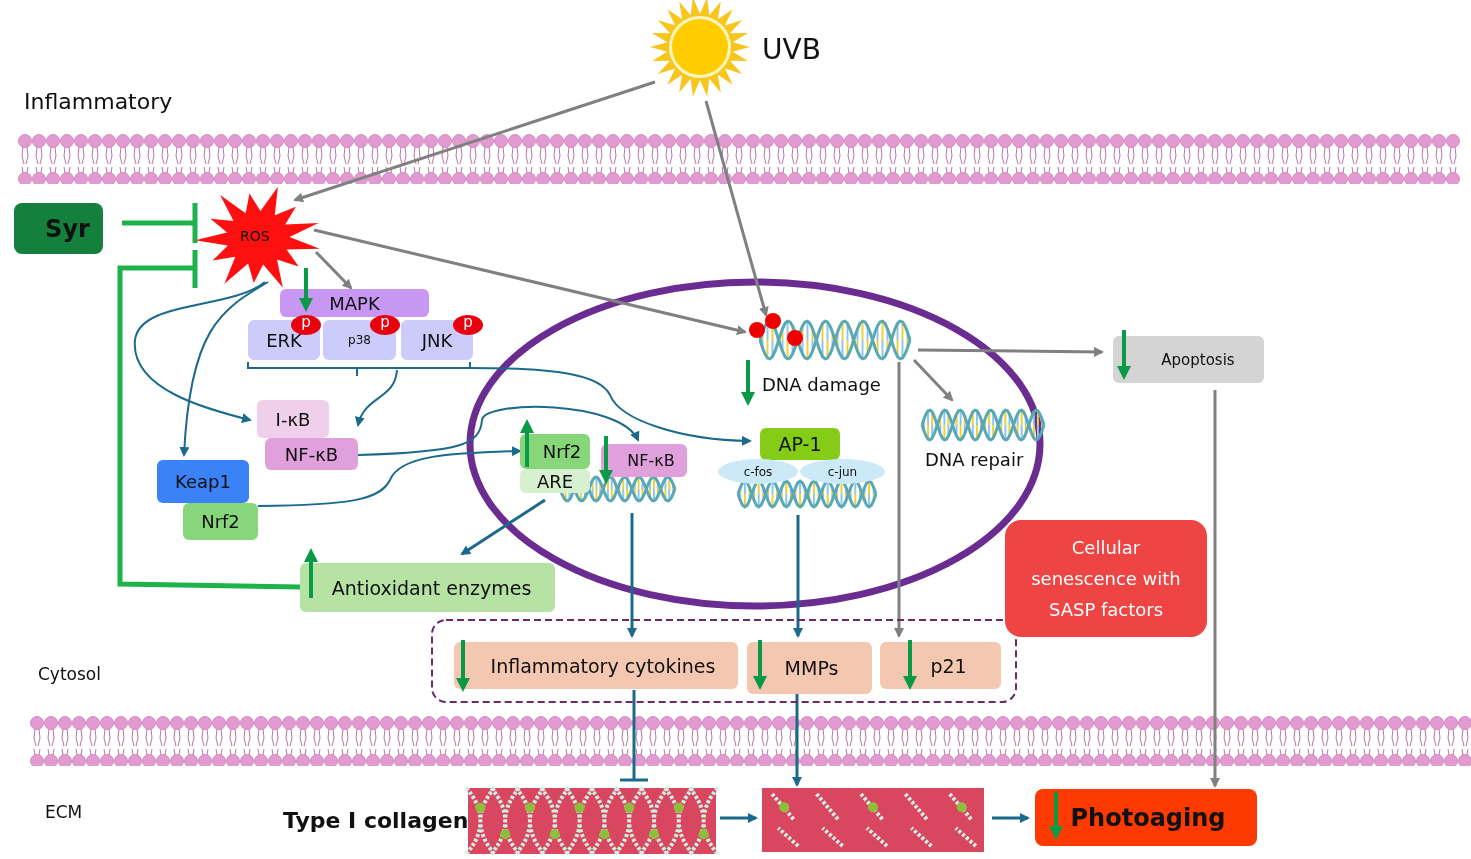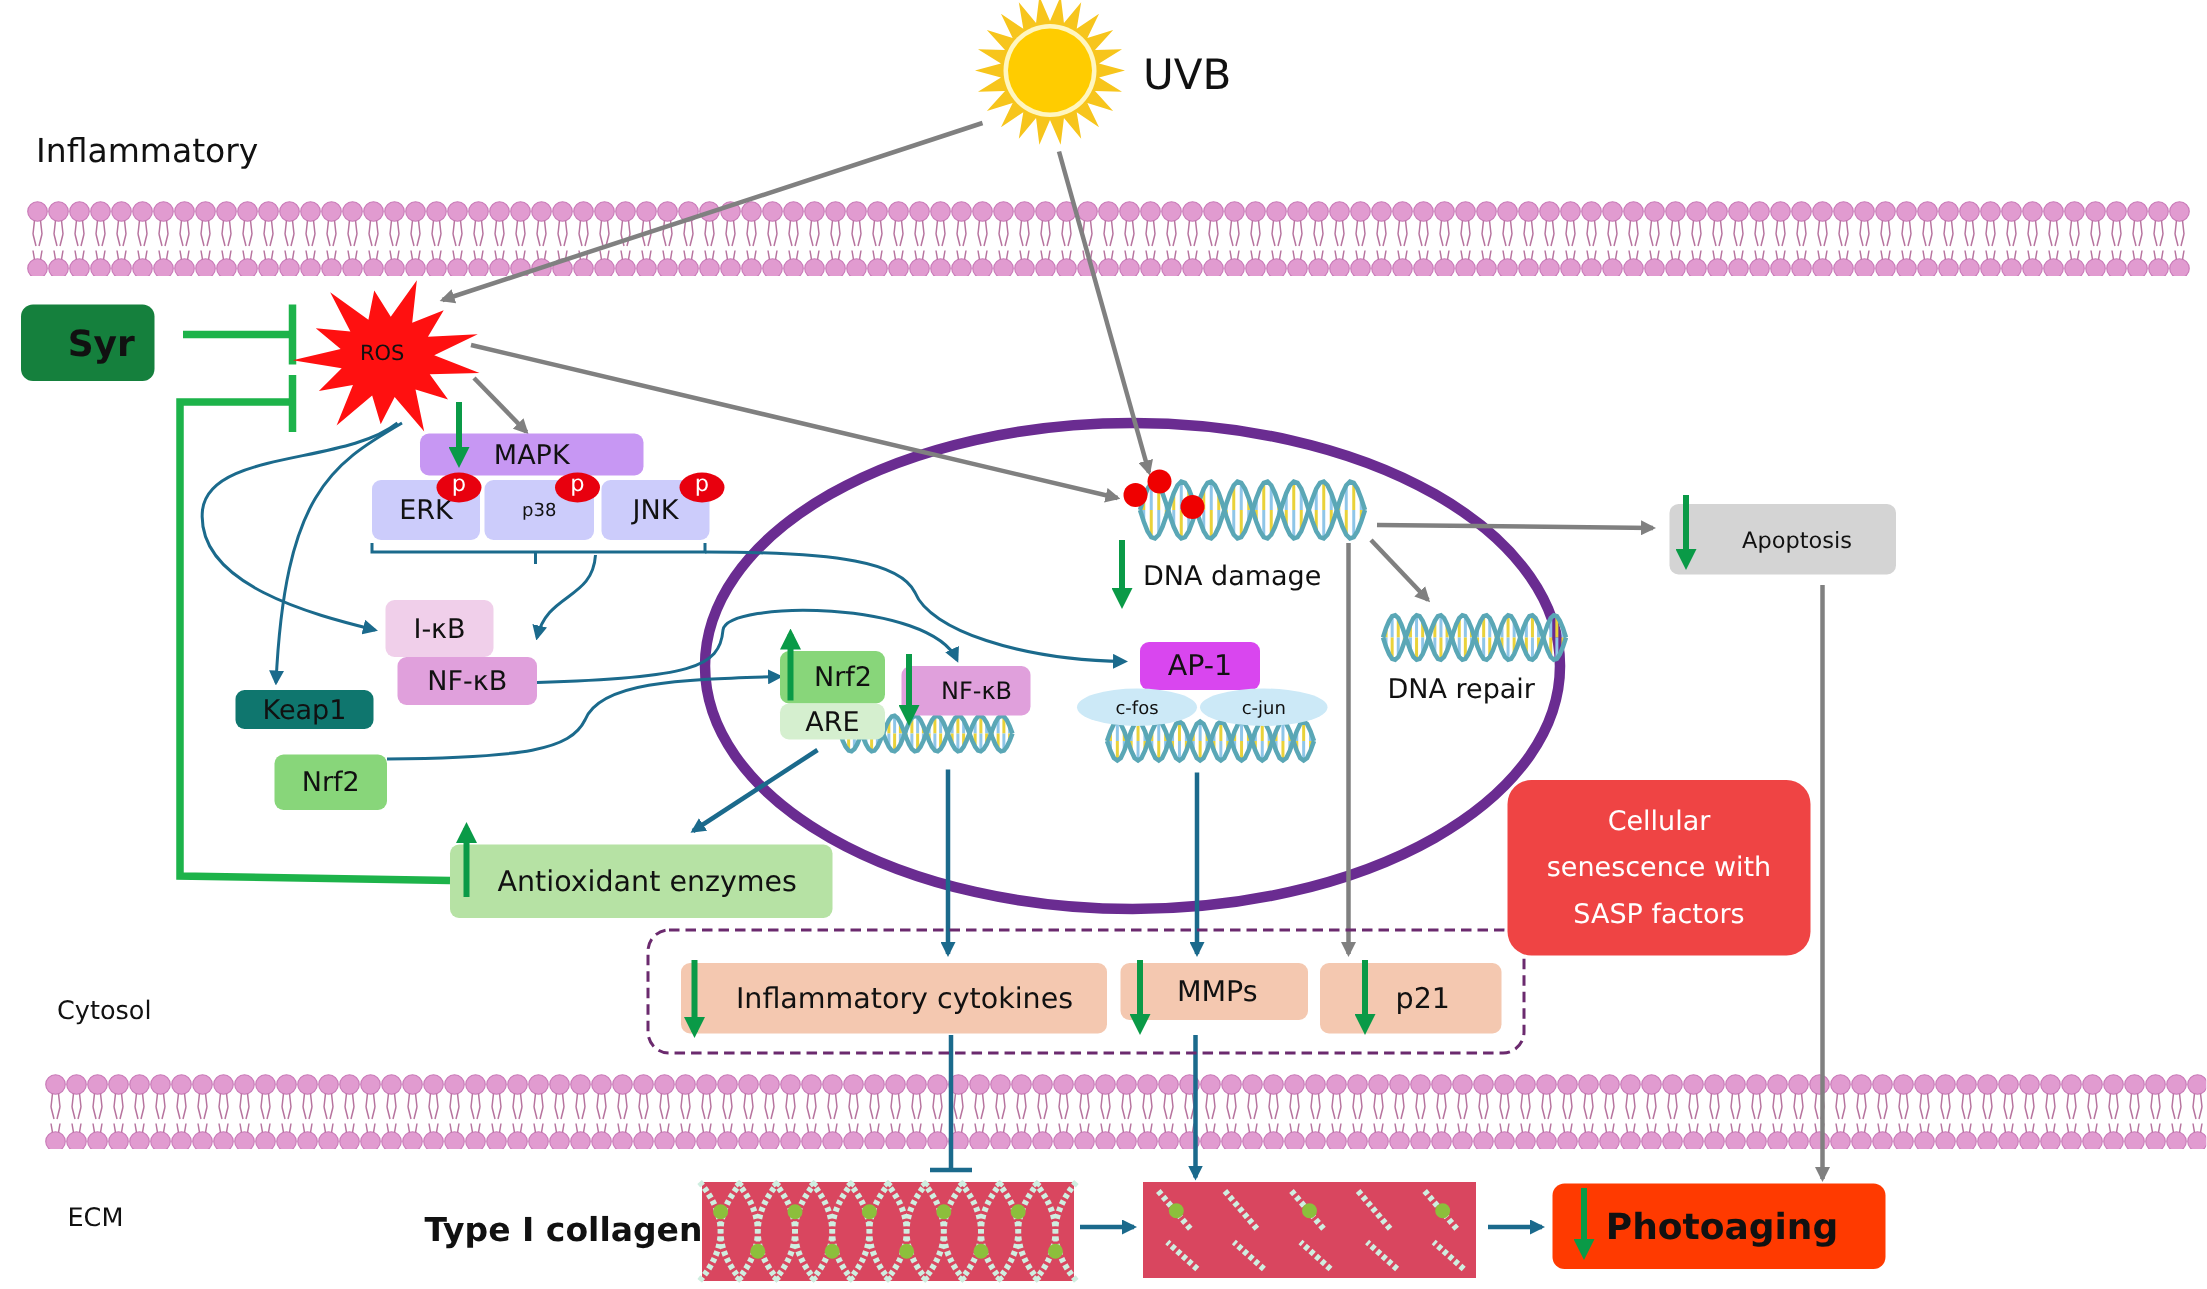--- a/index.html
+++ b/index.html
@@ -409,41 +409,41 @@
 <div class="box" style="left:248px; top:320px; width:72px; height:40px; background:#ccccfb; font-size:18px;">ERK</div>
 <div class="box" style="left:323px; top:320px; width:73px; height:40px; background:#ccccfb; font-size:12px;">p38</div>
 <div class="box" style="left:401px; top:320px; width:72px; height:40px; background:#ccccfb; font-size:18px;">JNK</div>
 <div class="pbadge" style="left:291px; top:315px;">p</div>
 <div class="pbadge" style="left:370px; top:315px;">p</div>
 <div class="pbadge" style="left:453px; top:315px;">p</div>
 
 <div class="box" style="left:257px; top:400px; width:72px; height:38px; background:#f0cfea; font-size:18px;">I-κB</div>
 <div class="box" style="left:265px; top:438px; width:93px; height:32px; background:#e0a0dc; font-size:18px;">NF-κB</div>
 
-<div class="box" style="left:157px; top:460px; width:92px; height:26px; background:#0f766e; font-size:18px;">Keap1</div>
+<div class="box" style="left:157px; top:460px; width:92px; height:43px; background:#3b82f6; font-size:18px;">Keap1</div>
 <div class="box" style="left:183px; top:503px; width:75px; height:37px; background:#88d67a; font-size:18px;">Nrf2</div>
 
 <div class="box" style="left:520px; top:434px; width:70px; height:35px; background:#88d67a; font-size:18px; padding-left:14px;">Nrf2</div>
 <div class="box" style="left:520px; top:469px; width:70px; height:24px; background:#d5efcf; font-size:18px;">ARE</div>
 
 <div class="box" style="left:601px; top:444px; width:86px; height:33px; background:#e0a0dc; font-size:16px; padding-left:14px;">NF-κB</div>
 
-<div class="box" style="left:760px; top:428px; width:80px; height:32px; background:#d946ef; font-size:19px;">AP-1</div>
+<div class="box" style="left:760px; top:428px; width:80px; height:32px; background:#84cc16; font-size:19px;">AP-1</div>
 <div class="box" style="left:718px; top:459px; width:80px; height:25px; background:#cce9f7; border-radius:50%; font-size:12px;">c-fos</div>
 <div class="box" style="left:800px; top:459px; width:85px; height:25px; background:#cce9f7; border-radius:50%; font-size:12px;">c-jun</div>
 
 <div class="lbl" style="left:762px; top:374px; font-size:18px;">DNA damage</div>
 <div class="lbl" style="left:925px; top:449px; font-size:18px;">DNA repair</div>
 
 <div class="box" style="left:1113px; top:336px; width:151px; height:47px; background:#d4d4d4; font-size:15px; padding-left:19px;">Apoptosis</div>
 
 <div class="box" style="left:300px; top:563px; width:255px; height:49px; background:#b6e2a4; font-size:19px; padding-left:8px;">Antioxidant enzymes</div>
 
 <div class="box" style="left:454px; top:642px; width:284px; height:47px; background:#f4c8b0; font-size:19px; padding-left:14px;">Inflammatory cytokines</div>
-<div class="box" style="left:747px; top:642px; width:125px; height:38px; background:#f4c8b0; font-size:19px; padding-left:4px;">MMPs</div>
+<div class="box" style="left:747px; top:642px; width:125px; height:52px; background:#f4c8b0; font-size:19px; padding-left:4px;">MMPs</div>
 <div class="box" style="left:880px; top:642px; width:121px; height:47px; background:#f4c8b0; font-size:19px; padding-left:16px;">p21</div>
 
 <div class="box" style="left:1005px; top:520px; width:202px; height:117px; background:#ef4444; color:#fff; border-radius:16px; flex-direction:column; font-size:18px; line-height:31px;">
   <span>Cellular</span>
   <span>senescence with</span>
   <span>SASP factors</span>
 </div>
 
 <div class="lbl" style="left:283px; top:808px; font-size:22px; font-weight:bold;">Type I collagen</div>
 

